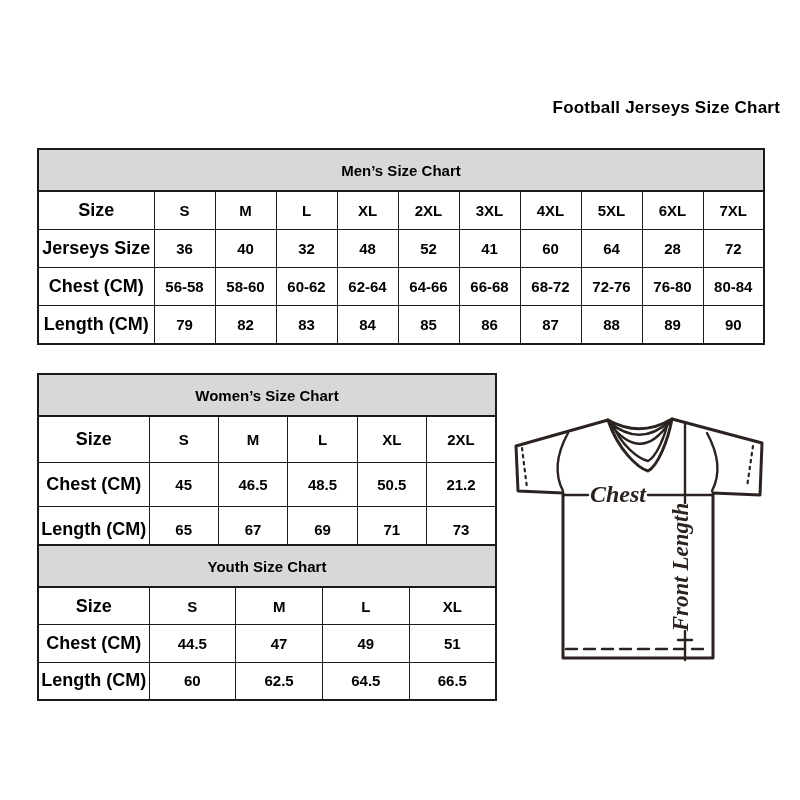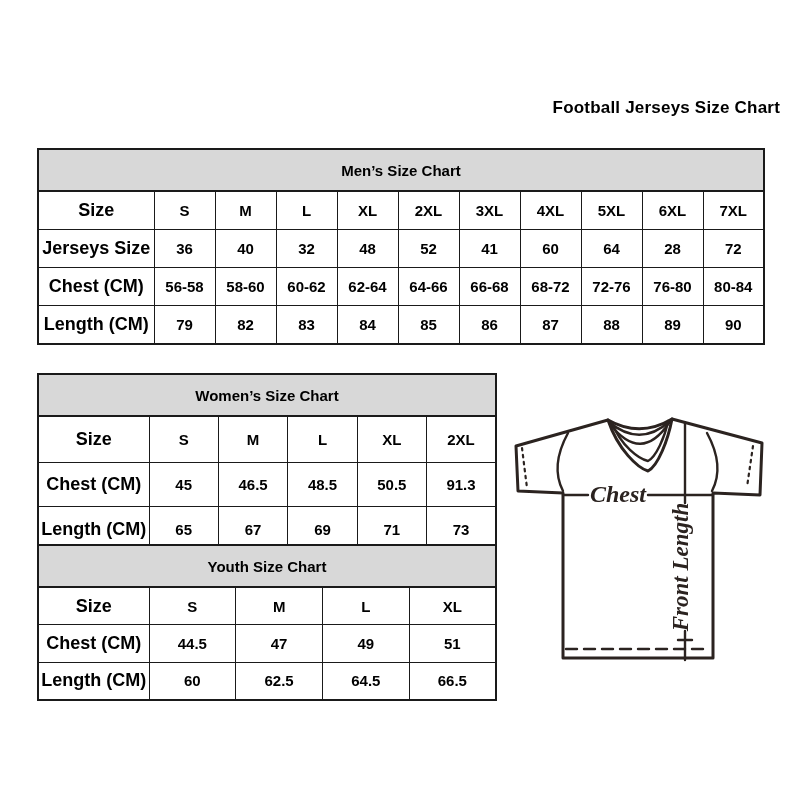--- a/index.html
+++ b/index.html
@@ -134,21 +134,21 @@
         <td>L</td>
         <td>XL</td>
         <td>2XL</td>
       </tr>
       <tr>
         <td class="row-label">Chest (CM)</td>
         <td>45</td>
         <td>46.5</td>
         <td>48.5</td>
         <td>50.5</td>
-        <td>91.3</td>
+        <td>21.2</td>
       </tr>
       <tr>
         <td class="row-label">Length (CM)</td>
         <td>65</td>
         <td>67</td>
         <td>69</td>
         <td>71</td>
         <td>73</td>
       </tr>
     </tbody>

